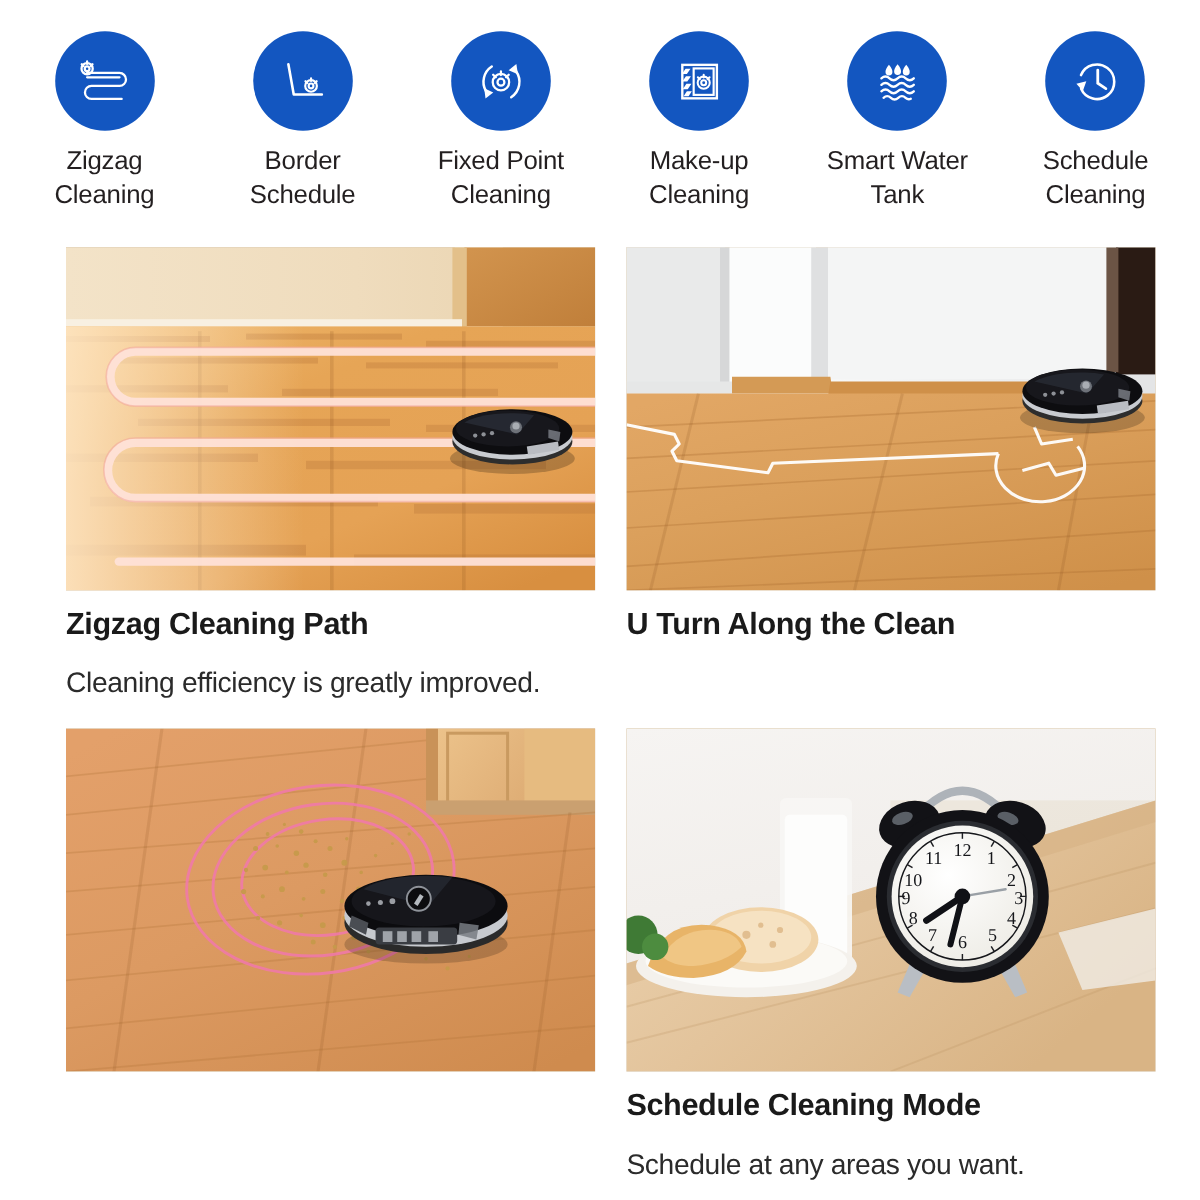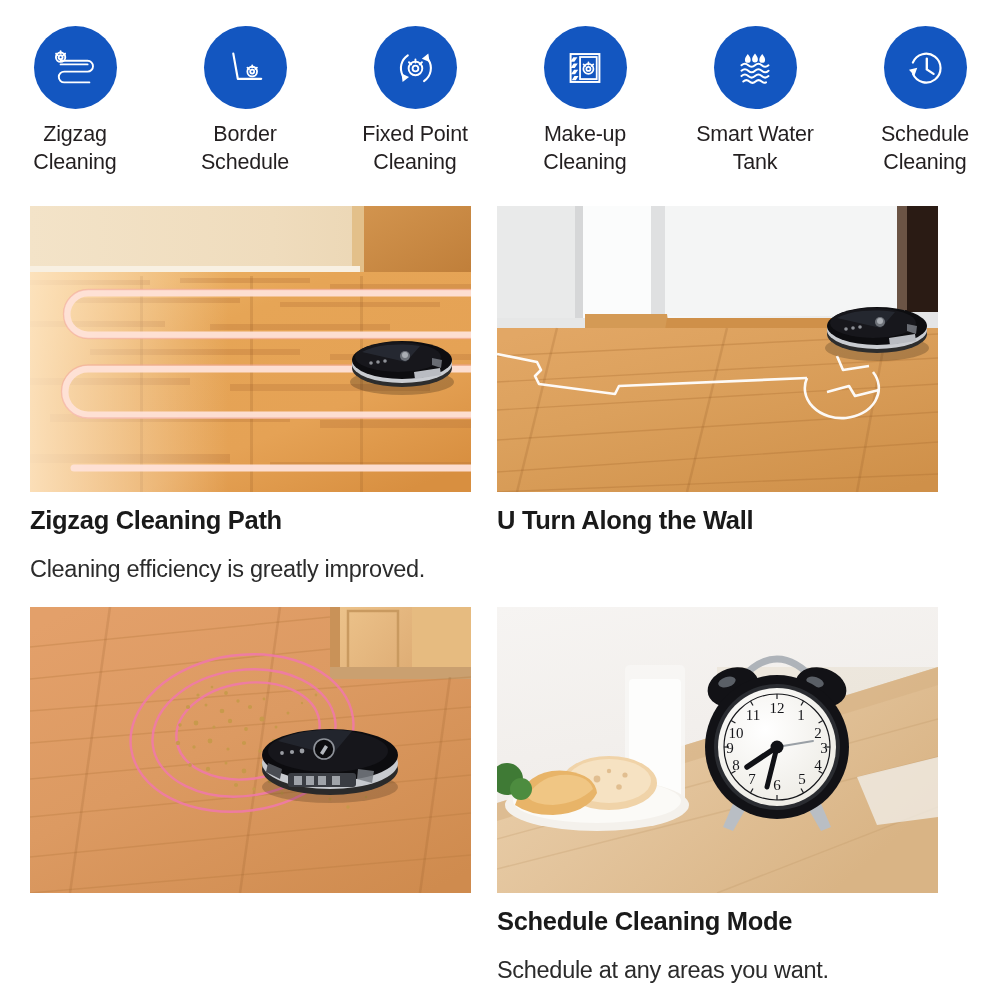--- a/index.html
+++ b/index.html
@@ -18,21 +18,21 @@
   }
 
   
   .feature-strip {
     position: absolute;
     left: 0; top: 26px;
     width: 1000px;
     height: 160px;
     display: flex;
     justify-content: space-between;
-    padding: 0 0;
+    padding: 0 12px;
   }
   .feature-item {
     width: 150px;
     display: flex;
     flex-direction: column;
     align-items: center;
   }
   .feature-badge {
     width: 83px; height: 83px;
     border-radius: 50%;
@@ -49,21 +49,21 @@
     line-height: 28px;
     color: #231f20;
     text-align: center;
     letter-spacing: -0.2px;
     white-space: pre-line;
   }
 
   
   .cards {
     position: absolute;
-    left: 30px; top: 206px;
+    left: 55px; top: 206px;
     width: 909px;
   }
   .card-row { display: flex; gap: 26px; }
   .card { width: 441px; }
   .card-photo {
     width: 441px; height: 286px;
     overflow: hidden;
     position: relative;
     background: #d8c4a5;
   }
@@ -352,21 +352,21 @@
               <circle cx="3" cy="0" r="5" fill="#6e7279"></circle>
               <circle cx="3" cy="-1" r="3" fill="#a9adb3"></circle>
               <circle cx="-17" cy="5" r="1.8" fill="#8d9096"></circle>
               <circle cx="-24" cy="6" r="1.8" fill="#8d9096"></circle>
               <circle cx="-31" cy="7" r="1.8" fill="#8d9096"></circle>
               <path d="M12 16 l26 -4 1 7 -26 4 z" fill="#b9bcc2"></path>
               <path d="M30 2 l10 2 -1 8 -9 -3 z" fill="#7e8289" opacity="0.8"></path>
             </g>
           </svg>
         </div>
-        <div class="card-title">U Turn Along the Wall</div>
+        <div class="card-title">U Turn Along the Clean</div>
       </div>
     </div>
 
     <div class="row-gap"></div>
 
     <div class="card-row">
 
       <div class="card">
         <div class="card-photo">
           <svg viewBox="0 0 441 286" preserveAspectRatio="none">

